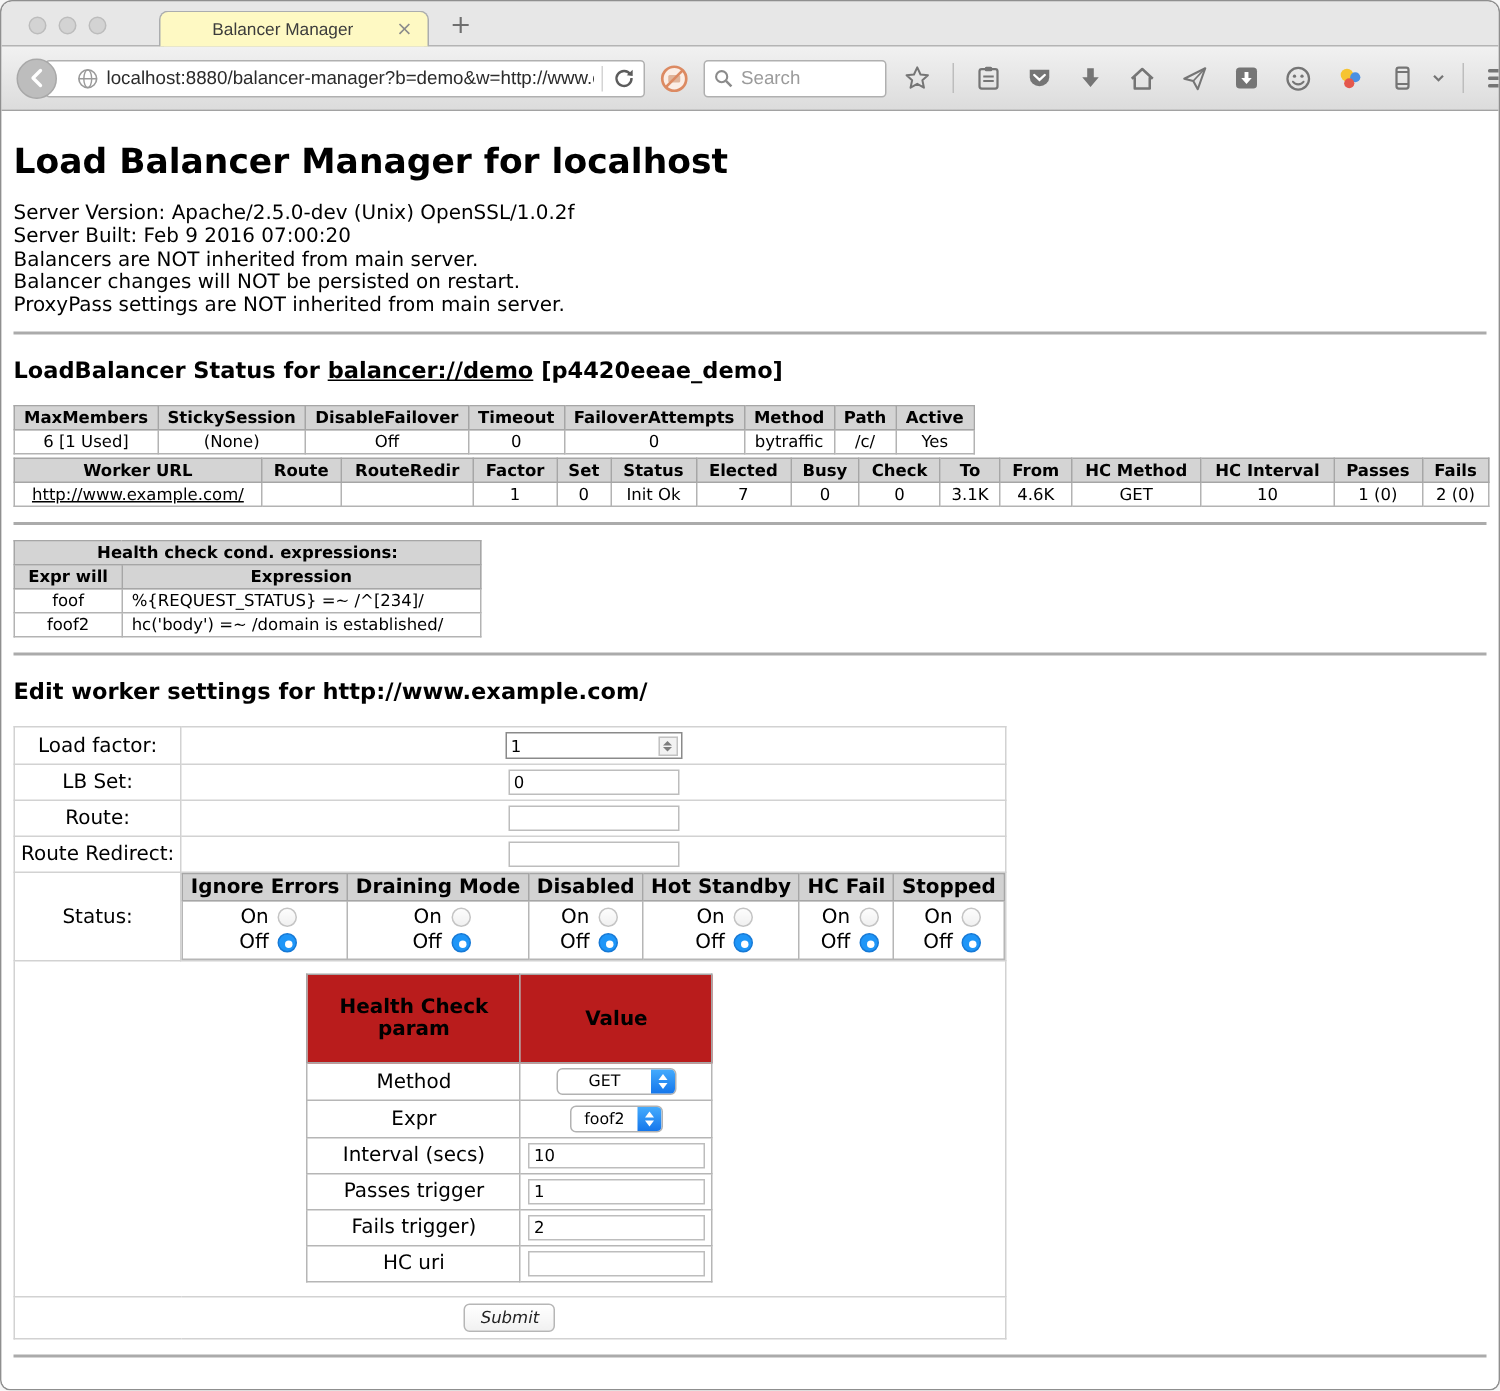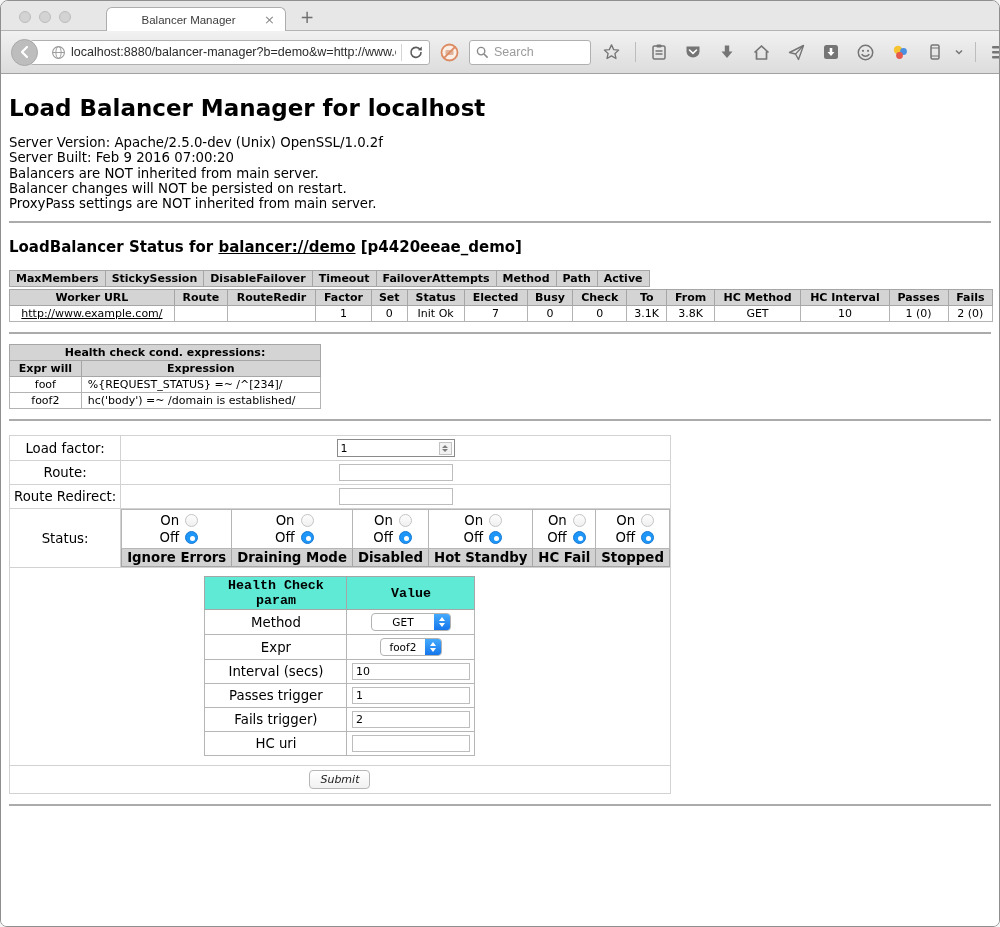--- a/index.html
+++ b/index.html
@@ -16,21 +16,21 @@
   
   .titlebar {
     height:30px; background:#e7e7e7; flex:0 0 auto;
     display:flex; align-items:flex-end; position:relative;
     border-bottom:1px solid #b4b4b4;
   }
   .traffic { position:absolute; top:10px; left:18px; display:flex; gap:8px; }
   .light { width:12px; height:12px; border-radius:50%; background:#d3d3d3; border:1px solid #bcbcbc; }
   .tab {
     margin-left:105px; width:180px; height:24px; margin-bottom:-1px;
-    background:#ffffff; border:1px solid #abadaf; border-bottom:none;
+    background:#fef9c3; border:1px solid #abadaf; border-bottom:none;
     border-radius:6px 6px 0 0; display:flex; align-items:center;
     padding:0 8px; position:relative; z-index:2;
   }
   .tab-title { flex:1; text-align:center; font-size:11.5px; color:#3c3c3c;
     font-family:"Liberation Sans",sans-serif; white-space:nowrap; overflow:hidden; }
   .tab-close { color:#8b8b8b; font-size:13px; line-height:1; padding:0 2px; cursor:default; }
   .newtab { color:#6f6f6f; font-size:17px; line-height:1; margin:0 0 4px 14px; }
 
   
   .navbar {
@@ -114,21 +114,21 @@
     width:13px; height:13px; border-radius:50%; display:inline-block;
     background:linear-gradient(#fdfdfd,#f0f0f0); border:1px solid #c4c4c4; position:relative;
   }
   .radio.checked { background:#1e96f8; border:1px solid #1679d6; }
   .radio.checked::after {
     content:""; position:absolute; left:4px; top:4px; width:5px; height:5px;
     border-radius:50%; background:#fff;
   }
 
   table.hct { border-collapse:collapse; font-size:13.3px; margin:5px auto 6px auto; }
-  table.hct th { background:#5eead4; border:1px solid #a6a6a6; padding:1px 6px;font-family:Liberation Mono, monospace; }
+  table.hct th { background:#b91c1c; border:1px solid #a6a6a6; padding:14px 6px; }
   table.hct td { border:1px solid #b6b6b6; padding:3px 4px; text-align:center; }
   td.hclabel { width:142px; }
   td.hcval { width:128px; }
   td.hcval .mac-input { width:118px; }
   .mac-select {
     display:inline-flex; height:18px; border:1px solid #b2b2b2; border-radius:4px;
     background:#fff; align-items:center; vertical-align:middle; overflow:hidden;
   }
   .sel-text { font-size:10.5px; padding:0 6px; flex:1; text-align:center; }
   .sel-step {
@@ -308,20 +308,30 @@
       <tbody>
           <tr>
         <th>MaxMembers</th>
         <th>StickySession</th>
         <th>DisableFailover</th>
         <th>Timeout</th>
         <th>FailoverAttempts</th>
         <th>Method</th>
         <th>Path</th>
         <th>Active</th>
+      </tr>
+      <tr>
+        <td>6 [1 Used]</td>
+        <td>(None)</td>
+        <td>Off</td>
+        <td>0</td>
+        <td>0</td>
+        <td>bytraffic</td>
+        <td>/c/</td>
+        <td>Yes</td>
       </tr>
     </tbody>
       </table>
 
     <table class="dt t-worker">
       <tbody>
           <tr>
         <th>Worker URL</th>
         <th>Route</th>
         <th>RouteRedir</th>
@@ -343,21 +353,21 @@
         <td><a class="plink" href="#">http://www.example.com/</a></td>
         <td></td>
         <td></td>
         <td>1</td>
         <td>0</td>
         <td>Init Ok</td>
         <td>7</td>
         <td>0</td>
         <td>0</td>
         <td>3.1K</td>
-        <td>3.8K</td>
+        <td>4.6K</td>
         <td>GET</td>
         <td>10</td>
         <td>1 (0)</td>
         <td>2 (0)</td>
 
       </tr>
     </tbody>
       </table>
 
     <hr class="rule">
@@ -377,117 +387,122 @@
       </tr>
       <tr>
         <td>foof2</td>
         <td class="exprv">hc('body') =~ /domain is established/</td>
       </tr>
     </tbody>
       </table>
 
     <hr class="rule">
 
+    <h3 class="sec">Edit worker settings for http://www.example.com/</h3>
 
     <table class="form">
       <tbody>
       <tr>
         <td class="flabel">Load factor:</td>
         <td>
           <span class="num-wrap">
             <span class="num-val">1</span>
             <span class="spinner">
                   <span class="tri-u"></span>
                   <span class="tri-d"></span>
                 </span>
           </span>
         </td>
       </tr>
       <tr>
+        <td class="flabel">LB Set:</td>
+        <td><input class="mac-input" type="text" value="0" style=""></td>
+      </tr>
+      <tr>
         <td class="flabel">Route:</td>
         <td><input class="mac-input" type="text" value="" style=""></td>
       </tr>
       <tr>
         <td class="flabel">Route Redirect:</td>
         <td><input class="mac-input" type="text" value="" style=""></td>
       </tr>
       <tr>
         <td class="flabel">Status:</td>
         <td style="padding:0;">
           <table class="stable">
             <tbody>
                   <tr>
-              <td>
-                <div class="sline">
-                        <span class="slab">On</span>
-                        <span class="radio"></span>
-                      </div>
-                <div class="sline">
-                        <span class="slab">Off</span>
-                        <span class="radio checked"></span>
-                      </div>
-              </td>
-              <td>
-                <div class="sline">
-                        <span class="slab">On</span>
-                        <span class="radio"></span>
-                      </div>
-                <div class="sline">
-                        <span class="slab">Off</span>
-                        <span class="radio checked"></span>
-                      </div>
-              </td>
-              <td>
-                <div class="sline">
-                        <span class="slab">On</span>
-                        <span class="radio"></span>
-                      </div>
-                <div class="sline">
-                        <span class="slab">Off</span>
-                        <span class="radio checked"></span>
-                      </div>
-              </td>
-              <td>
-                <div class="sline">
-                        <span class="slab">On</span>
-                        <span class="radio"></span>
-                      </div>
-                <div class="sline">
-                        <span class="slab">Off</span>
-                        <span class="radio checked"></span>
-                      </div>
-              </td>
-              <td>
-                <div class="sline">
-                        <span class="slab">On</span>
-                        <span class="radio"></span>
-                      </div>
-                <div class="sline">
-                        <span class="slab">Off</span>
-                        <span class="radio checked"></span>
-                      </div>
-              </td>
-              <td>
-                <div class="sline">
-                        <span class="slab">On</span>
-                        <span class="radio"></span>
-                      </div>
-                <div class="sline">
-                        <span class="slab">Off</span>
-                        <span class="radio checked"></span>
-                      </div>
-              </td>
-            </tr>
-            <tr>
               <th>Ignore Errors</th>
               <th>Draining Mode</th>
               <th>Disabled</th>
               <th>Hot Standby</th>
               <th>HC Fail</th>
               <th>Stopped</th>
+            </tr>
+            <tr>
+              <td>
+                <div class="sline">
+                        <span class="slab">On</span>
+                        <span class="radio"></span>
+                      </div>
+                <div class="sline">
+                        <span class="slab">Off</span>
+                        <span class="radio checked"></span>
+                      </div>
+              </td>
+              <td>
+                <div class="sline">
+                        <span class="slab">On</span>
+                        <span class="radio"></span>
+                      </div>
+                <div class="sline">
+                        <span class="slab">Off</span>
+                        <span class="radio checked"></span>
+                      </div>
+              </td>
+              <td>
+                <div class="sline">
+                        <span class="slab">On</span>
+                        <span class="radio"></span>
+                      </div>
+                <div class="sline">
+                        <span class="slab">Off</span>
+                        <span class="radio checked"></span>
+                      </div>
+              </td>
+              <td>
+                <div class="sline">
+                        <span class="slab">On</span>
+                        <span class="radio"></span>
+                      </div>
+                <div class="sline">
+                        <span class="slab">Off</span>
+                        <span class="radio checked"></span>
+                      </div>
+              </td>
+              <td>
+                <div class="sline">
+                        <span class="slab">On</span>
+                        <span class="radio"></span>
+                      </div>
+                <div class="sline">
+                        <span class="slab">Off</span>
+                        <span class="radio checked"></span>
+                      </div>
+              </td>
+              <td>
+                <div class="sline">
+                        <span class="slab">On</span>
+                        <span class="radio"></span>
+                      </div>
+                <div class="sline">
+                        <span class="slab">Off</span>
+                        <span class="radio checked"></span>
+                      </div>
+              </td>
             </tr>
           </tbody>
               </table>
         </td>
       </tr>
       <tr>
         <td colspan="2">
           <table class="hct">
             <tbody>
                   <tr>

